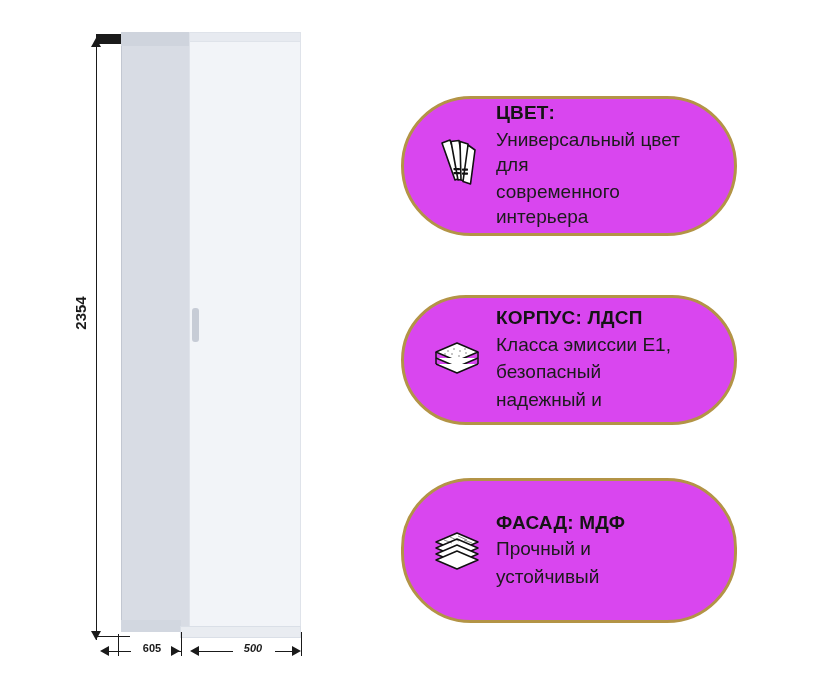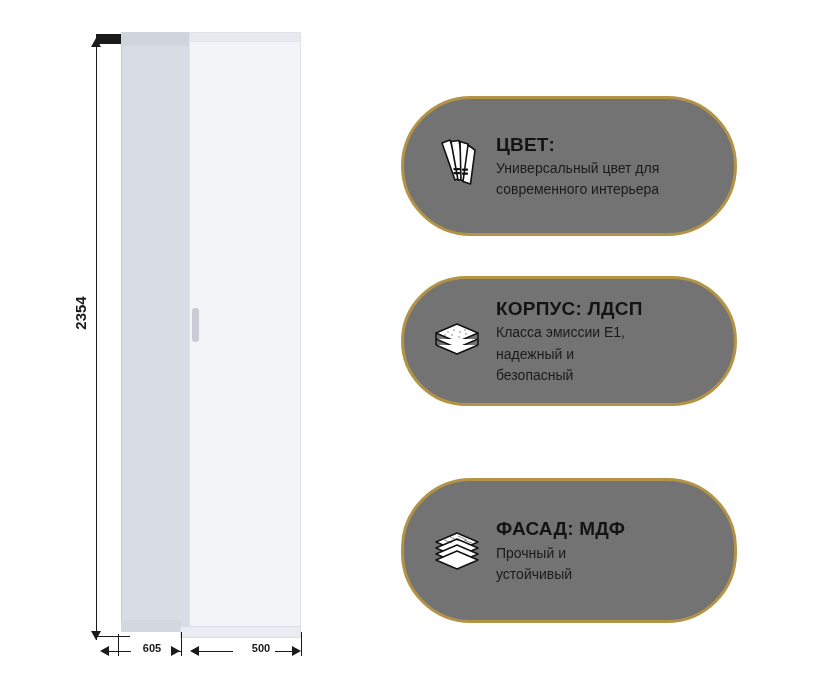--- a/index.html
+++ b/index.html
@@ -179,48 +179,48 @@
   .feature-card {
     position: absolute;
     left: 8px;
     width: 336px;
     border: 3px solid #b39446;
     border-radius: 70px;
     box-sizing: border-box;
     display: flex;
     align-items: center;
     padding: 12px 18px 12px 16px;
-    background: #737373;
+    background: #d946ef;
   }
   .feature-icon {
     flex: 0 0 auto;
     width: 74px;
     display: flex;
     align-items: center;
     justify-content: center;
   }
   .feature-text {
     flex: 1 1 auto;
     padding-left: 2px;
   }
   .feature-title {
     font-size: 19px;
     font-weight: bold;
     color: #141414;
     line-height: 1.18;
     letter-spacing: 0.2px;
   }
   .feature-desc {
-    font-size: 14px;
+    font-size: 19px;
     color: #1b1b1b;
     line-height: 1.3;
     margin-top: 3px;
   }
   #card-color  { top: 96px;  height: 140px; }
-  #card-body   { top: 276px; height: 130px; }
+  #card-body   { top: 295px; height: 130px; }
   #card-facade { top: 478px; height: 145px; }
 </style>
 </head>
 <body>
 
 <div id="product-illustration">
 
   <div class="dim-line-vert"></div>
   <div class="arrow-up"></div>
   <div class="arrow-down"></div>
@@ -237,21 +237,21 @@
   <div class="cab-plinth"></div>
 
   <div class="arrow-left" style="left:100px;"></div>
   <div class="dim-line-horiz" style="left:109px; width:22px;"></div>
   <div class="dim-label-h" style="left:131px; width:42px;">605</div>
   <div class="dim-line-horiz" style="left:173px; width:8px;"></div>
   <div class="arrow-right" style="left:171px;"></div>
 
   <div class="arrow-left" style="left:190px;"></div>
   <div class="dim-line-horiz" style="left:199px; width:34px;"></div>
-  <div class="dim-label-h" style="left:240px; width:42px;">500</div>
+  <div class="dim-label-h" style="left:232px; width:42px;font-style:italic;">500</div>
   <div class="dim-line-horiz" style="left:275px; width:18px;"></div>
   <div class="arrow-right" style="left:292px;"></div>
 
   <div class="tick" style="left:118px; top:634px; height:22px;"></div>
   <div class="tick" style="left:181px; top:632px; height:24px;"></div>
   <div class="tick" style="left:301px; top:632px; height:24px;"></div>
 </div>
 
 <div id="features">
 
@@ -299,22 +299,22 @@
           <circle cx="24" cy="23" r="0.8"></circle>
             <circle cx="31" cy="25" r="0.8"></circle>
           <circle cx="37" cy="18" r="0.8"></circle>
             <circle cx="17" cy="23" r="0.8"></circle>
         </g>
       </svg>
     </div>
     <div class="feature-text">
       <div class="feature-title">КОРПУС: ЛДСП</div>
       <div class="feature-desc">Класса эмиссии Е1,</div>
+      <div class="feature-desc">безопасный</div>
       <div class="feature-desc">надежный и</div>
-      <div class="feature-desc">безопасный</div>
     </div>
   </div>
 
   <div class="feature-card" id="card-facade">
     <div class="feature-icon">
       <svg width="58" height="58" viewBox="0 0 58 58" fill="none" xmlns="http://www.w3.org/2000/svg">
         <g stroke="#111" stroke-width="1.5" stroke-linejoin="round" fill="#fff">
           <path d="M29 11 L50 20 L29 29 L8 20 Z"></path>
           <path d="M8 26 L29 35 L50 26 L29 17 Z"></path>
           <path d="M8 32 L29 41 L50 32 L29 23 Z"></path>

